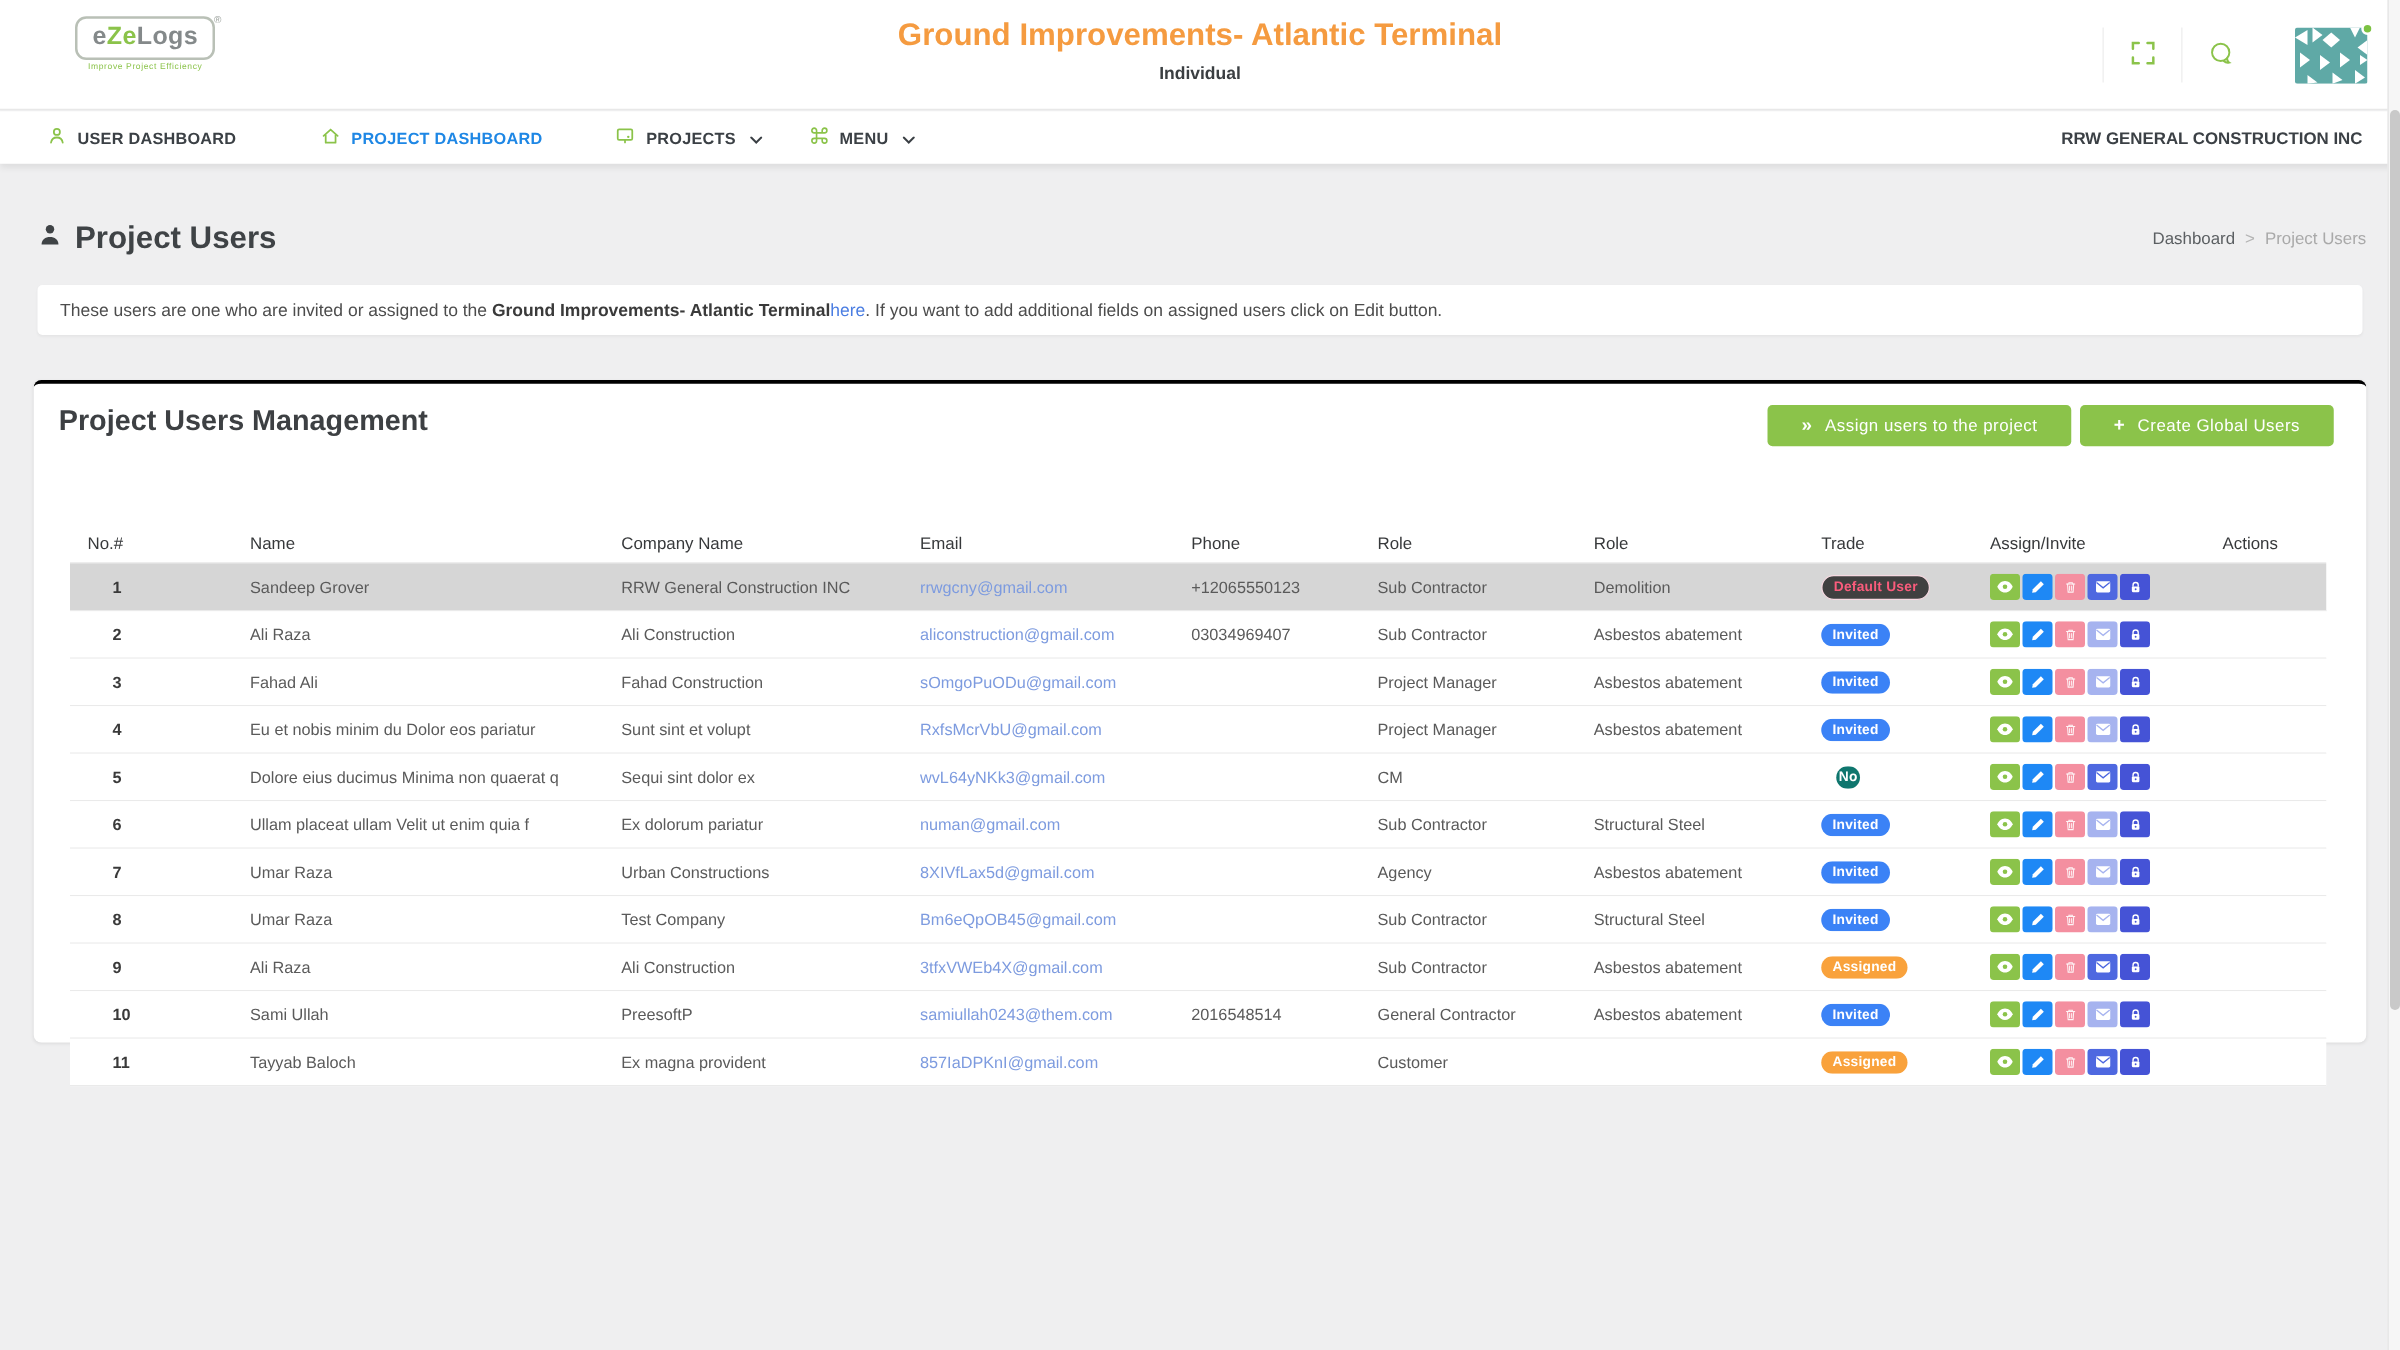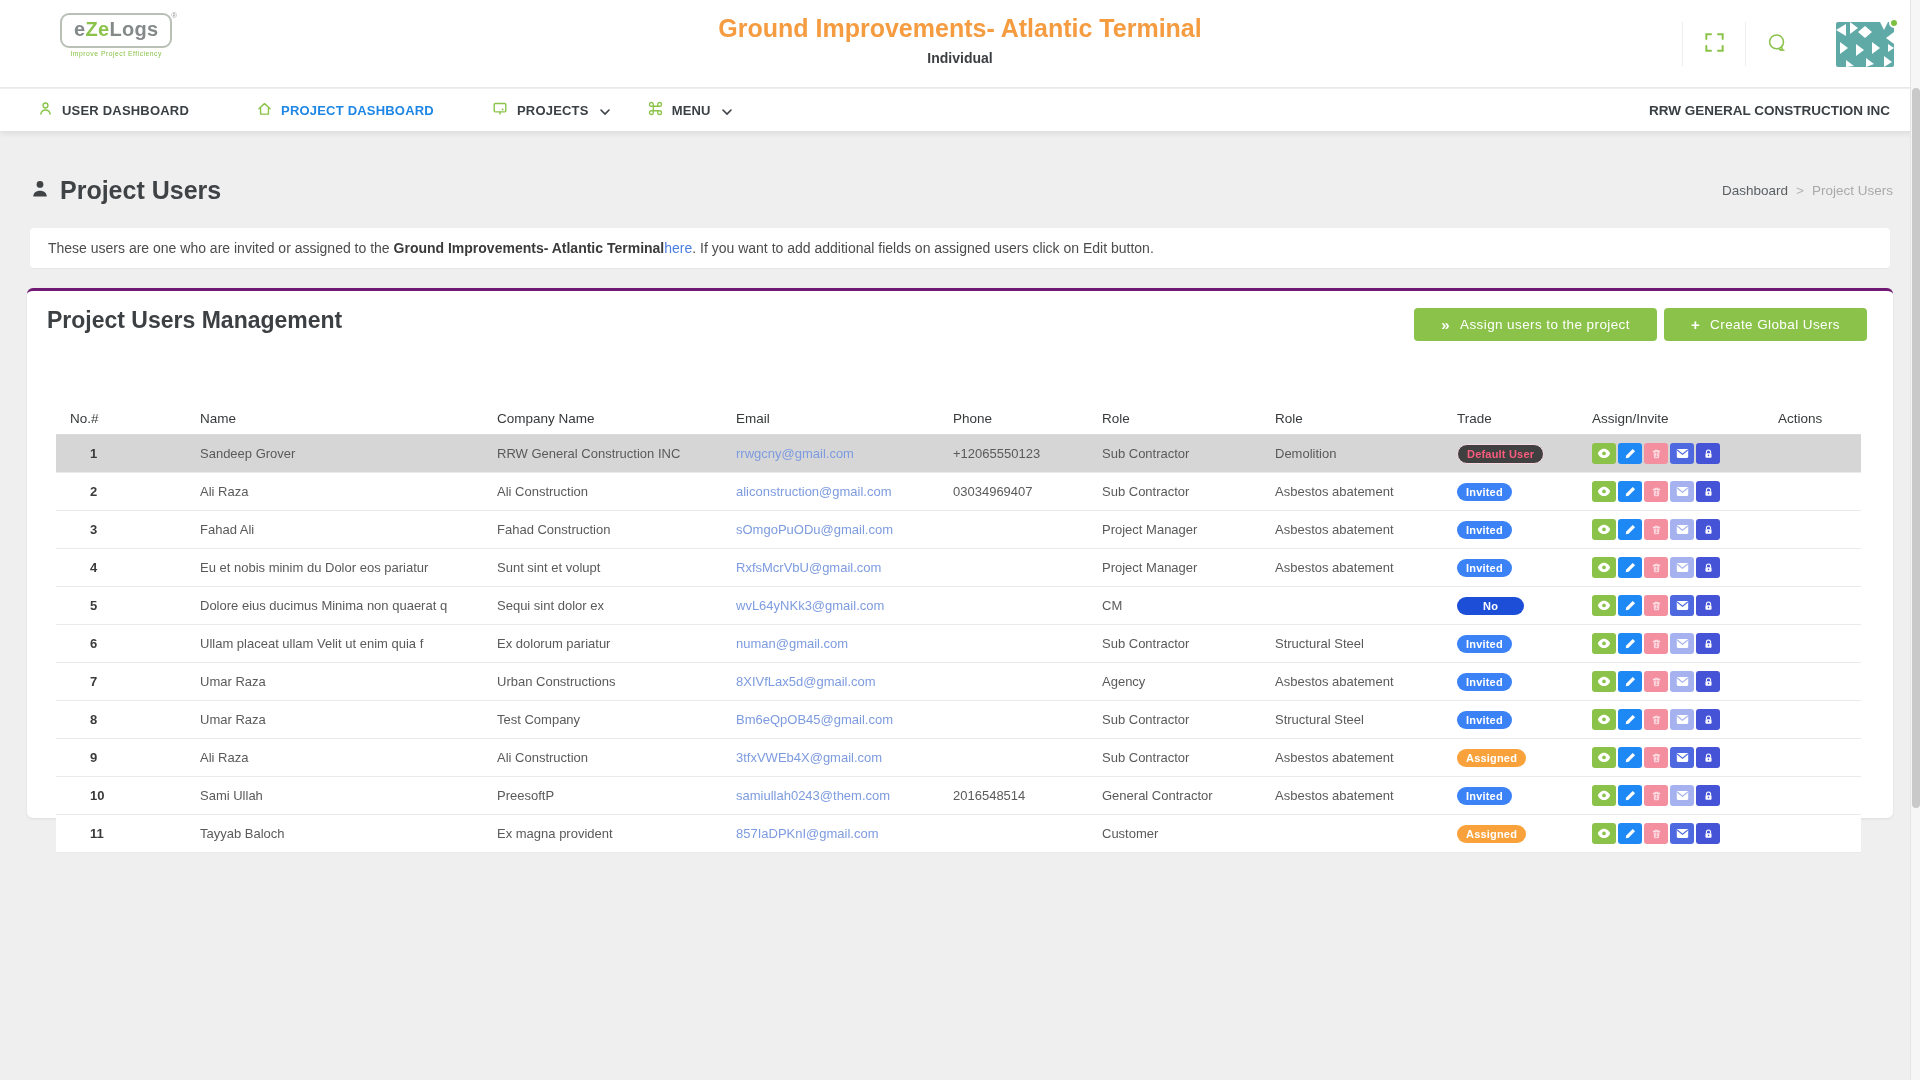--- a/index.html
+++ b/index.html
@@ -42,40 +42,40 @@
   .breadcrumb { font-size:13.5px; color:#b4b4b4; display:flex; gap:8px; align-items:center; }
   .bc-home { color:#5b5f62; cursor:pointer; }
   .bc-current { color:#a9a9a9; }
 
   
   .info-bar { position:absolute; top:228px; left:30px; right:30px; height:40px; background:#fff; border-radius:4px; display:flex; align-items:center; padding:0 18px; font-size:14px; color:#4c4c4c; box-shadow:0 1px 2px rgba(0,0,0,.04); white-space:pre-wrap; }
   .info-bar b { color:#3a3a3a; }
   .info-link { color:#4A7DE2; cursor:pointer; text-decoration:none; }
 
   
-  .card { position:absolute; top:288px; left:27px; right:27px; height:530px; background:#fff; border-radius:6px; border-top:3px solid #701a75; box-shadow:0 1px 3px rgba(0,0,0,.08); }
+  .card { position:absolute; top:304px; left:27px; right:27px; height:530px; background:#fff; border-radius:6px; border-top:3px solid #000000; box-shadow:0 1px 3px rgba(0,0,0,.08); }
   .card-title { position:absolute; left:20px; top:16px; font-size:23px; color:#3d4043; }
   .card-buttons { position:absolute; right:26px; top:17px; display:flex; gap:7px; }
   .g-btn { height:33px; background:#8BC34A; border:none; border-radius:4px; color:#fff; font-family:inherit; font-size:13.5px; letter-spacing:.4px; display:flex; align-items:center; gap:10px; padding:0 27px; cursor:pointer; }
   .g-btn .btn-ico { font-size:15px; font-weight:700; line-height:1; }
 
   
   .table { position:absolute; left:29px; top:112px; width:1805px; font-size:13px; color:#5a5a5a; }
   .grid-row { display:grid; grid-template-columns:130px 297px 239px 217px 149px 173px 182px 135px 186px 97px; align-items:center; }
   .t-head { height:32px; border-bottom:1px solid #dcdcdc; }
   .th { font-weight:400; font-size:13.5px; color:#37393b; padding-left:14px; }
   .t-row { height:38px; border-bottom:1px solid #eaeaea; background:#fff; }
   .t-row.hl { background:#d6d6d6; }
   .td { padding-left:14px; overflow:hidden; white-space:nowrap; }
   .td.no { padding-left:34px; font-weight:700; color:#3a3a3a; }
   .email { color:#7D9BDF; text-decoration:none; cursor:pointer; }
   .badge { display:inline-block; font-size:11px; font-weight:700; padding:3px 9px; border-radius:10px; color:#fff; letter-spacing:.2px; }
   .badge.invited { background:#3b82f6; }
   .badge.assigned { background:#F9A23C; }
-  .badge.no { background:#1d4ed8; padding:3px 26px; }
+  .badge.no { background:#0f766e; padding:3px 2px;margin-left:12px; }
   .badge.default-user { background:#404040; color:#FA5C7C; border:1px solid #f6d9e1; }
   .actions-group { display:flex; gap:2px; }
   .act-btn { width:24px; height:21px; border:none; border-radius:3px; display:flex; align-items:center; justify-content:center; cursor:pointer; padding:0; }
   .act-btn.view { background:#8BC34A; color:#8BC34A; }
   .act-btn.edit { background:#1E88F5; color:#1E88F5; }
   .act-btn.delete { background:#F48FA0; color:#F48FA0; }
   .act-btn.mail { background:#4E68E0; color:#4E68E0; }
   .act-btn.lock { background:#4553D6; color:#4553D6; }
   .act-btn.faded { opacity:.5; }
 

